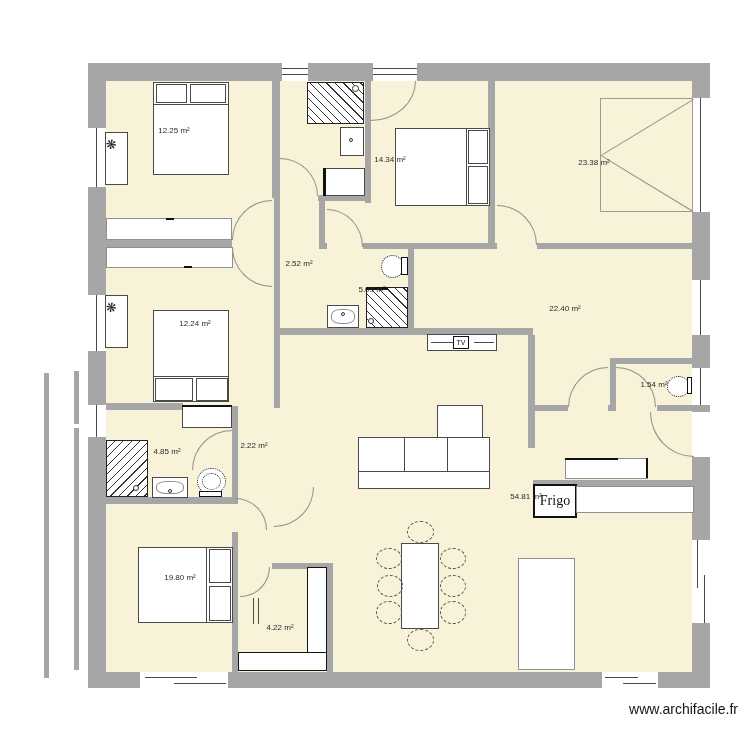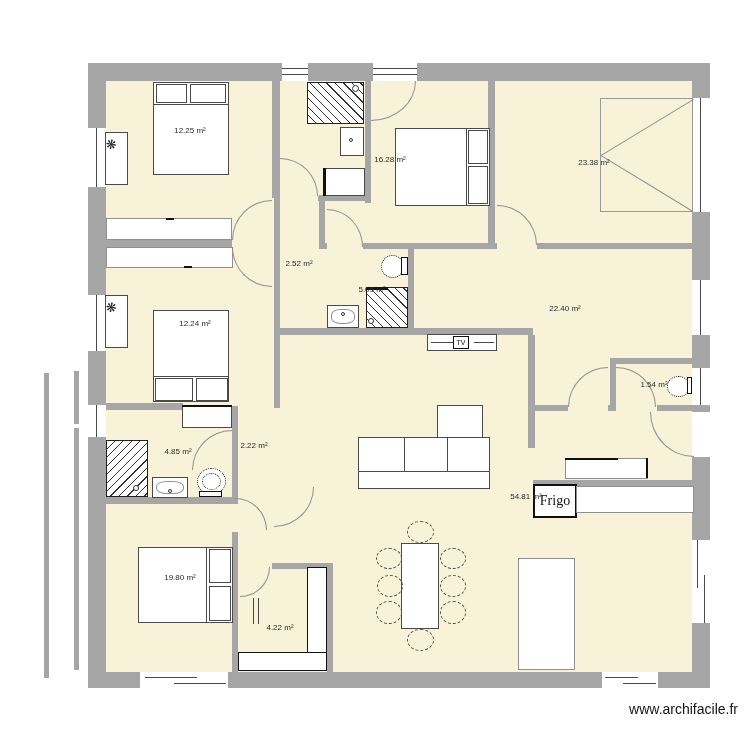--- a/index.html
+++ b/index.html
@@ -211,28 +211,28 @@
   <div class="f" style="left:138px;top:547px;width:95px;height:76px"></div>
   <div class="line" style="left:206px;top:547px;width:1px;height:76px"></div>
   <div class="f" style="left:209px;top:549px;width:22px;height:34px"></div>
   <div class="f" style="left:209px;top:586px;width:22px;height:35px"></div>
 
   <div class="cl" style="left:307px;top:567px;width:20px;height:86px"></div>
   <div class="cl" style="left:238px;top:652px;width:89px;height:19px"></div>
   <div class="line" style="left:253px;top:598px;width:1px;height:26px"></div>
   <div class="line" style="left:258px;top:598px;width:1px;height:26px"></div>
 
-  <div class="lbl" style="left:190px;top:130px">12.25 m²</div>
+  <div class="lbl" style="left:174px;top:130px">12.25 m²</div>
   <div class="lbl" style="left:195px;top:323px">12.24 m²</div>
-  <div class="lbl" style="left:390px;top:159px">16.28 m²</div>
+  <div class="lbl" style="left:390px;top:159px">14.34 m²</div>
   <div class="lbl" style="left:594px;top:162px">23.38 m²</div>
   <div class="lbl" style="left:299px;top:263px">2.52 m²</div>
   <div class="lbl" style="left:372px;top:289px">5.09 m²</div>
   <div class="lbl" style="left:565px;top:308px">22.40 m²</div>
   <div class="lbl" style="left:654px;top:384px">1.54 m²</div>
-  <div class="lbl" style="left:178px;top:451px">4.85 m²</div>
+  <div class="lbl" style="left:167px;top:451px">4.85 m²</div>
   <div class="lbl" style="left:254px;top:445px">2.22 m²</div>
   <div class="lbl" style="left:526px;top:496px">54.81 m²</div>
   <div class="lbl" style="left:180px;top:577px">19.80 m²</div>
   <div class="lbl" style="left:280px;top:627px">4.22 m²</div>
 
   <div id="wm">www.archifacile.fr</div>
 </div>
 
 </body></html>

